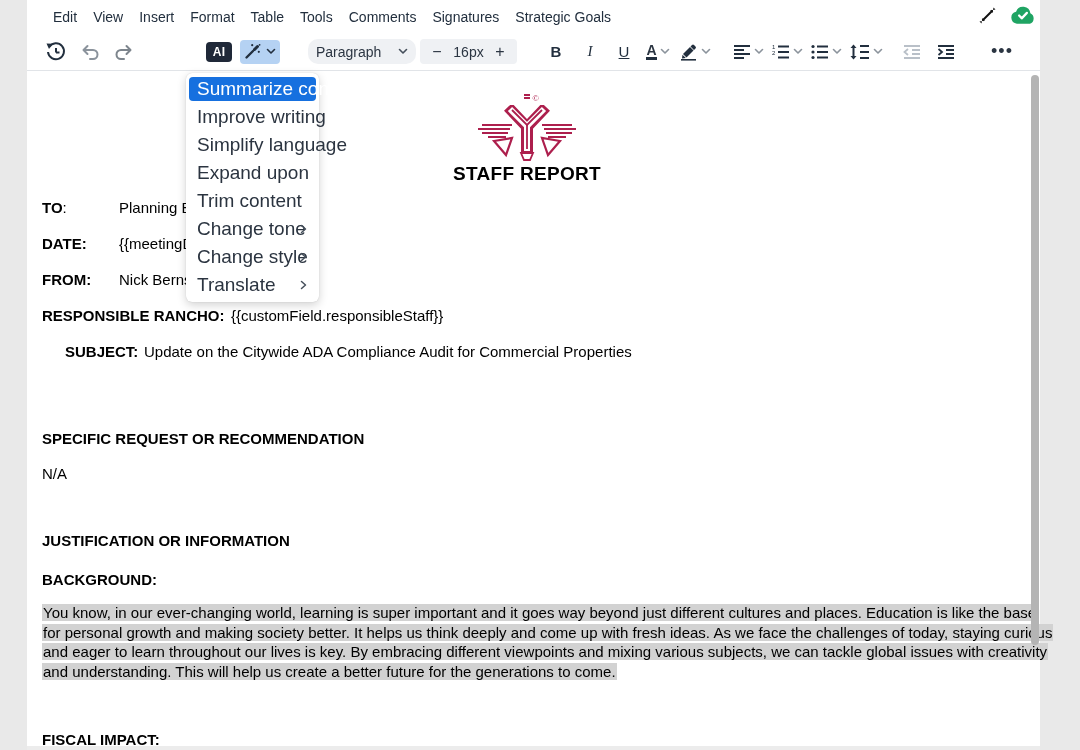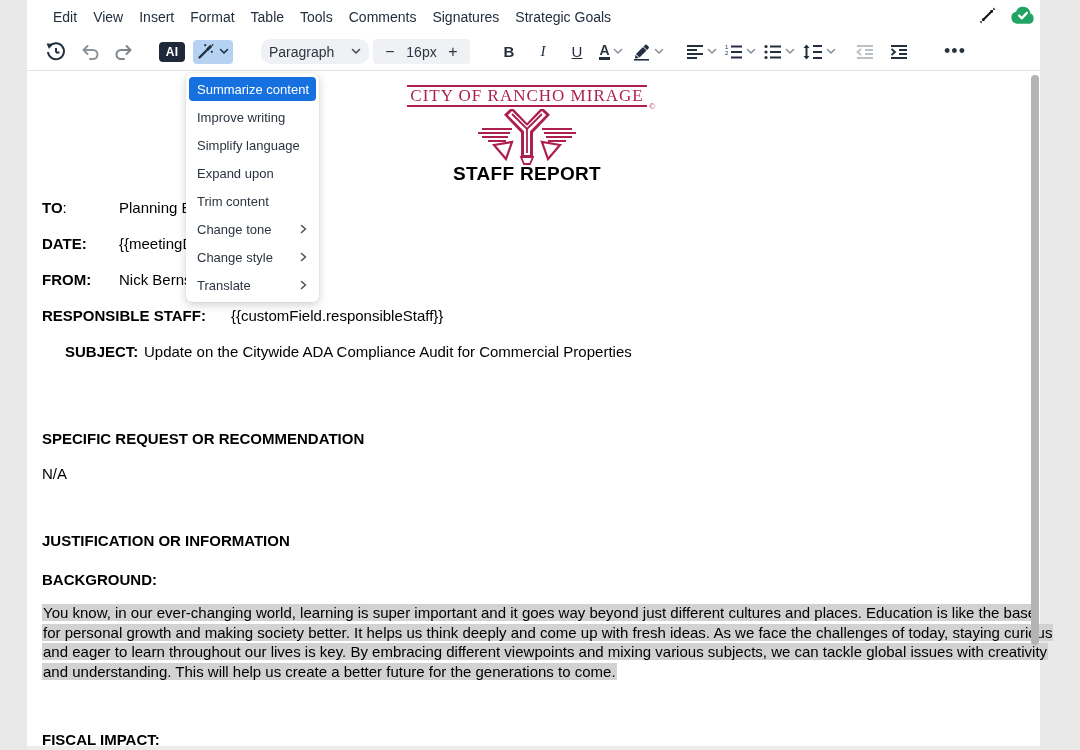--- a/index.html
+++ b/index.html
@@ -22,42 +22,42 @@
 
   
   .toolbar { position:absolute; left:27px; top:33px; width:1013px; height:37px;
              display:flex; align-items:center; padding-left:16px; }
   .tb { height:26px; min-width:26px; display:flex; align-items:center; justify-content:center;
         border-radius:4px; color:#2b3542; }
   .tb svg { display:block; }
   .sp8 { width:8px; } .sp16 { width:16px; } .sp22 { width:22px; }
   .ai-badge { background:#1f2838; color:#fff; font-weight:bold; font-size:12px;
               width:23px; height:20px; border-radius:4px; display:flex; align-items:center;
-              justify-content:center; letter-spacing:.3px; }
+              justify-content:center; letter-spacing:.3px;margin-left:47px; }
   .wand-btn { background:#b5d2f3; width:40px; height:24px; gap:2px; }
   .pill { background:#eff1f4; border-radius:4px; height:25px; display:flex; align-items:center; }
   .para-select { width:108px; padding:0 8px; justify-content:space-between; font-size:14px; color:#2b3542;border-radius:10px; }
   .size-pill { width:97px; justify-content:space-between; padding:0 10px; font-size:14px; color:#2b3542; }
   .size-pill .pm { font-size:16px; color:#2b3542; width:14px; text-align:center; }
   .fmt-letter { font-size:15px; color:#222f3e; }
   .b { font-weight:bold; } .i { font-style:italic; font-family:"Liberation Serif",serif; }
   .u { text-decoration:underline; }
   .colorA { font-weight:bold; font-size:14px; border-bottom:3px solid #222f3e; line-height:14px; }
   .chev { margin-left:3px; }
   .disabled svg * { stroke:#b9c0c8 !important; }
   .dots { font-size:18px; letter-spacing:1px; color:#2b3542; }
 
   .tb-divider { position:absolute; left:27px; top:70px; width:1013px; height:1px; background:#e1e4e8; }
 
   
   .ai-menu { position:absolute; left:186px; top:73px; width:133px; background:#fff;
              border-radius:6px; box-shadow:0 3px 10px rgba(0,0,0,.18), 0 0 1px rgba(0,0,0,.2);
              padding:2px 0 3px 0; z-index:50; }
   .ai-menu .item { height:28px; display:flex; align-items:center; padding-left:11px;
-                   font-size:13px; color:#2b3440; position:relative; white-space:nowrap; }
+                   font-size:19px; color:#2b3440; position:relative; white-space:nowrap; }
   .ai-menu .item.sel { background:#1670df; color:#fff; border-radius:4px;
                        margin:2px 3px; height:24px; padding-left:8px; }
   .ai-menu .subarrow { position:absolute; right:12px; top:9px; }
 
   
   .doc { position:absolute; left:27px; top:71px; width:1013px; height:675px;
          background:#fff; color:#000; }
   .docline { position:absolute; left:15px;  font-size:15px; }
   .lbl { font-weight:bold; }
   .val { position:absolute; white-space:nowrap; font-weight:normal; }
@@ -277,21 +277,20 @@
     </span>
     <span style="width:30px"></span>
     <span class="tb dots">•••</span>
   </div>
   <div class="tb-divider"></div>
 
   <div class="doc">
 
     <div class="logo-wrap">
       <span class="wordmark">
-        <span>CITY OF RANCHO MIRAGE</span>
         <span class="cp">©</span>
       </span>
       <div class="emblem">
         <svg width="118" height="56" viewBox="0 0 118 56">
           <g stroke="#ad1f4d" stroke-width="2" fill="none">
             <line x1="14" y1="20" x2="44" y2="20"></line>
             <line x1="10" y1="24" x2="42" y2="24"></line>
             <line x1="14" y1="28" x2="40" y2="28"></line>
             <line x1="20" y1="32" x2="38" y2="32"></line>
             <line x1="74" y1="20" x2="104" y2="20"></line>
@@ -319,21 +318,21 @@
     </div>
     <div class="docline f-date">
       <span class="lbl">DATE:</span>
       <span class="val">{{meetingD</span>
     </div>
     <div class="docline f-from">
       <span class="lbl">FROM:</span>
       <span class="val">Nick Berns</span>
     </div>
     <div class="docline f-resp">
-      <span class="lbl">RESPONSIBLE STAFF:</span>
+      <span class="lbl">RESPONSIBLE RANCHO:</span>
       <span class="val">{{customField.responsibleStaff}}</span>
     </div>
     <div class="docline f-subj">
       <span class="lbl">SUBJECT:</span>
       <span class="val">Update on the Citywide ADA Compliance Audit for Commercial Properties</span>
     </div>
 
     <div class="docline h-request">SPECIFIC REQUEST OR RECOMMENDATION</div>
     <div class="docline t-na">N/A</div>
     <div class="docline h-just">JUSTIFICATION OR INFORMATION</div>

